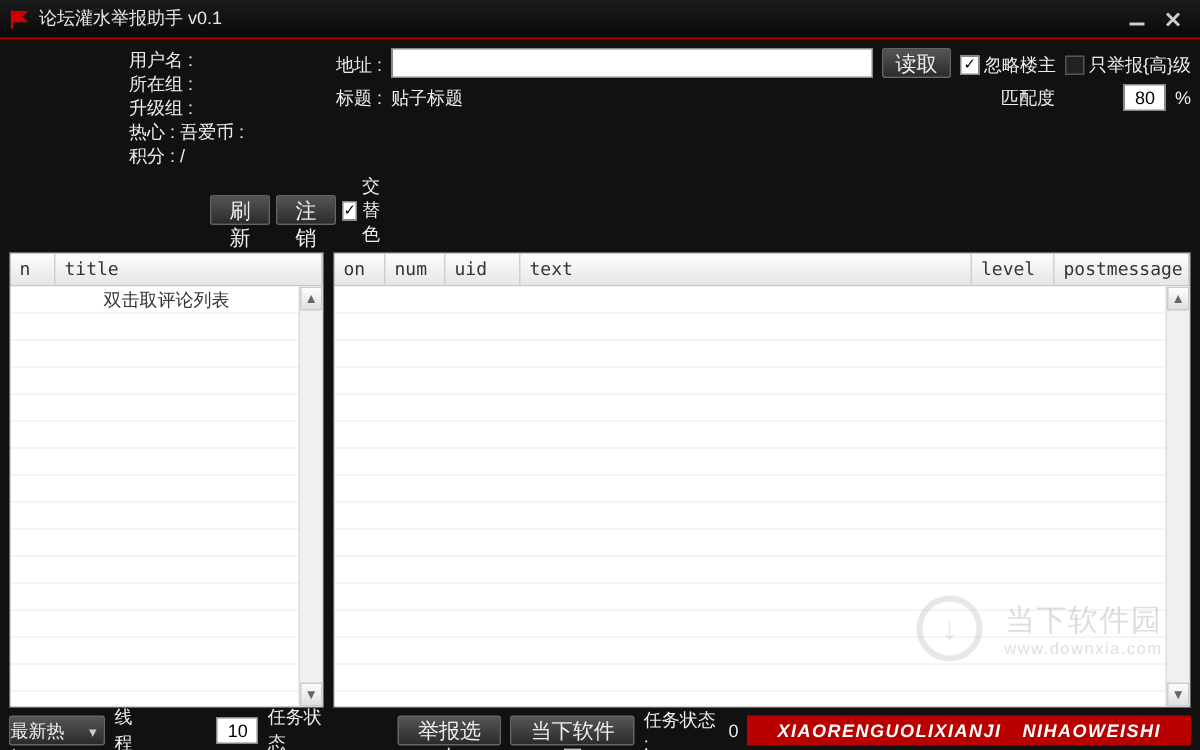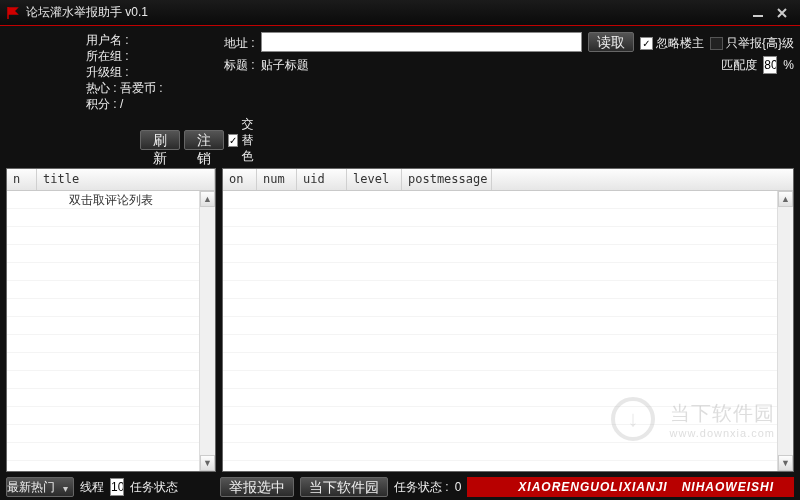--- a/index.html
+++ b/index.html
@@ -24,21 +24,21 @@
 .addr-line input[type=text] { flex:1; height:20px; background:#fff; border:1px solid #888; padding:0 4px; color:#000; }
 .title-line { display:flex; align-items:center; gap:6px; }
 .title-line .spacer { flex:1; }
 
 .btn { height:20px; min-width:40px; padding:0 8px; background:linear-gradient(180deg,#555,#2b2b2b); color:#eee; border:1px solid #666; border-radius:2px; font-size:14px; line-height:18px; text-align:center; cursor:pointer; display:inline-block; }
 
 .chk { display:inline-flex; align-items:center; gap:3px; cursor:pointer; color:#eee; }
 .chk .box { width:13px; height:13px; background:#fff; border:1px solid #888; display:flex; align-items:center; justify-content:center; font-size:10px; color:#000; line-height:11px; }
 .chk.dark .box { background:#222; border-color:#555; color:#eee; }
 
-.numbox { width:14px; height:18px; background:#fff; border:1px solid #888; color:#000; text-align:center; font-size:12px; }
+.numbox { width:28px; height:18px; background:#fff; border:1px solid #888; color:#000; text-align:center; font-size:12px;margin-left:40px; }
 
 .mid { flex:1; display:flex; gap:6px; min-height:0; }
 
 .panel { background:#fff; border:1px solid #666; display:flex; flex-direction:column; overflow:hidden; }
 .left-panel { width:210px; }
 .right-panel { flex:1; }
 
 .grid-head { height:22px; background:linear-gradient(180deg,#fdfdfd,#e6e6e6); border-bottom:1px solid #c9c9c9; display:flex; color:#333; font-family:"SimSun",monospace; }
 .grid-head .cell { padding:3px 6px; border-right:1px solid #d0d0d0; white-space:nowrap; overflow:hidden; }
 .grid-body { flex:1; background:#fff; overflow:hidden; position:relative; background-image:repeating-linear-gradient(180deg,#fff 0,#fff 17px,#f4f4f4 17px,#f4f4f4 18px); }
@@ -141,20 +141,21 @@
             <div class="arr">▼</div>
           </div>
         </div>
       </div>
 
       <div class="panel right-panel">
         <div class="grid-head">
           <div class="cell" style="width:34px">on</div>
           <div class="cell" style="width:40px">num</div>
           <div class="cell" style="width:50px">uid</div>
+          <div class="cell" style="flex:1">text</div>
           <div class="cell" style="width:55px">level</div>
           <div class="cell" style="width:90px">postmessage</div>
         </div>
         <div class="grid-body" style="position:relative;">
           <div class="grid-scroll">
             <div class="arr">▲</div>
             <div class="track"></div>
             <div class="arr">▼</div>
           </div>
           <div class="watermark">

